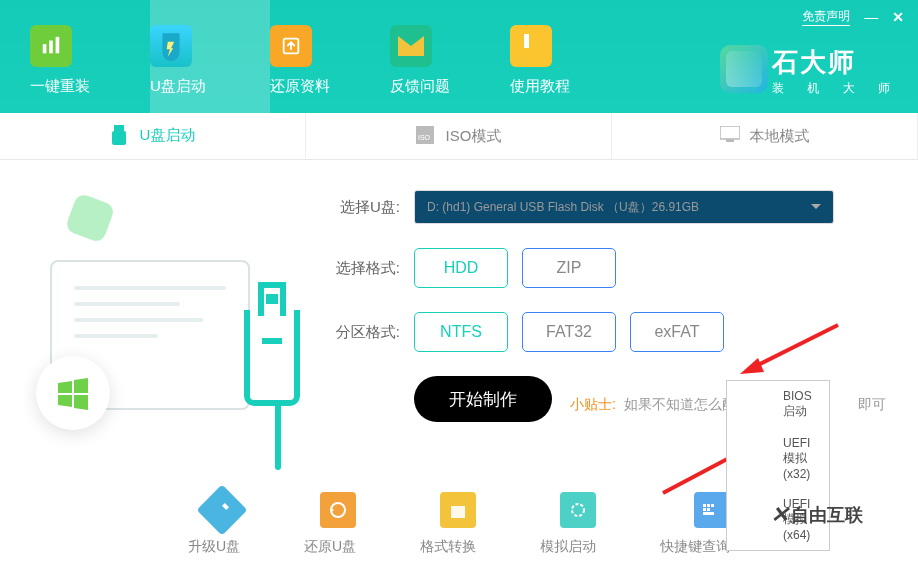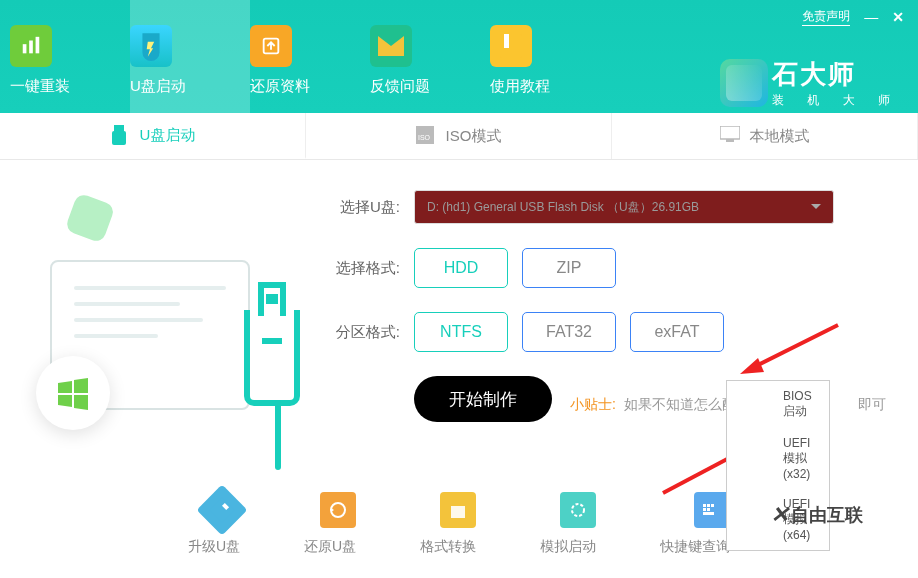--- a/index.html
+++ b/index.html
@@ -4,20 +4,21 @@
 <style>
 * { margin: 0; padding: 0; box-sizing: border-box; font-family: "Microsoft YaHei", Arial, sans-serif; }
 body { width: 918px; height: 578px; background: #fff; overflow: hidden; position: relative; }
 
 .header {
   height: 113px;
   background: linear-gradient(180deg, #14cbb7 0%, #17cfbb 100%);
   display: flex;
   align-items: center;
   position: relative;
+  padding-left: 20px;
 }
 .title-bar {
   position: absolute;
   top: 0; right: 0;
   display: flex;
   align-items: center;
   gap: 14px;
   padding: 8px 14px;
   color: #fff;
   font-size: 12px;
@@ -54,24 +55,23 @@
 .nav-icon.teal { background: linear-gradient(180deg,#3ad5ff,#18c1c8); position: relative; }
 .nav-icon.orange { background: #f8a726; }
 .nav-icon.mail { background: #1fc08f; }
 .nav-icon.yellow { background: #fbc52f; }
 
 .logo-area {
   position: absolute;
   right: 18px;
   top: 45px;
   display: flex;
-  align-items: center;
+  align-items: flex-start;
   gap: 4px;
   color: #fff;
-  margin-top: 12px;
 }
 .logo-mark {
   width: 48px; height: 48px;
   background: linear-gradient(135deg,#55d8a0,#1fb6e1);
   border-radius: 10px;
   position: relative;
 }
 .logo-mark::after{
   content:""; position:absolute; inset:6px;
   background:linear-gradient(45deg,#fff5,#fff0);
@@ -156,21 +156,21 @@
   width: 80px;
   color: #666;
   font-size: 15px;
   text-align: right;
 }
 .select {
   flex: 1;
   max-width: 420px;
   height: 34px;
   border: 1px solid #ddd;
-  background: #7f1d1d;
+  background: #0c4a6e;
   border-radius: 3px;
   display: flex;
   align-items: center;
   padding: 12px 12px;
   font-family: monospace;
   font-size: 12px;
   color: #9a9a9a;
   justify-content: space-between;
   cursor: pointer;
 }

